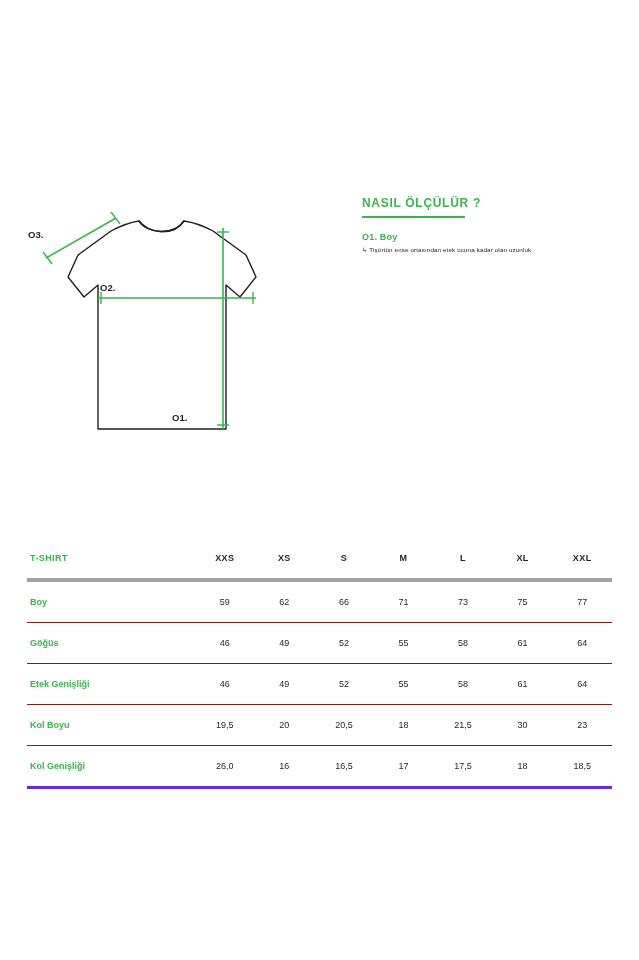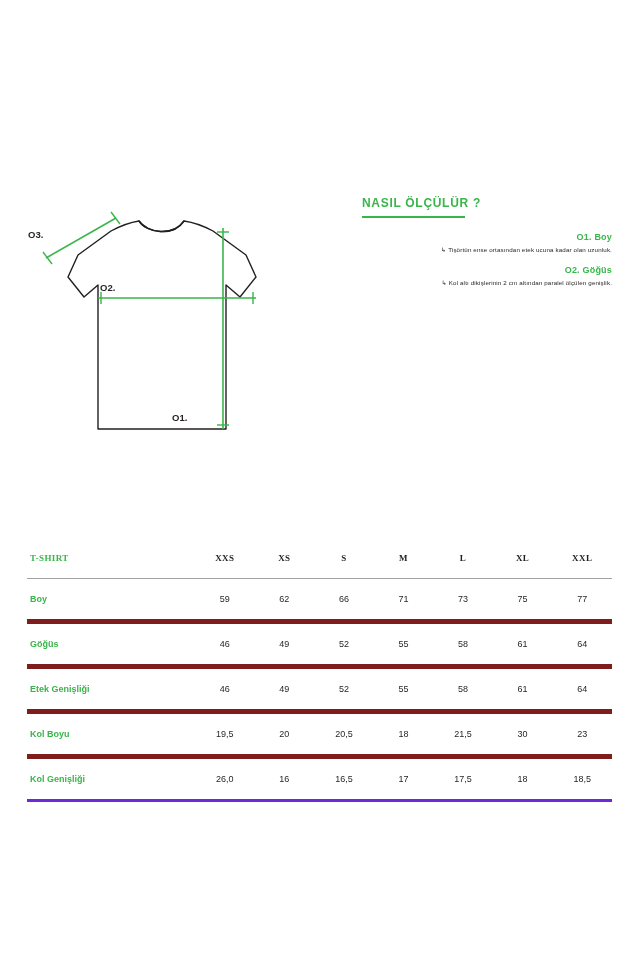--- a/index.html
+++ b/index.html
@@ -47,21 +47,20 @@
     margin: 0 0 6px 0;
   }
   .howto-title-underline {
     width: 103px;
     height: 1.5px;
     background: #39b54a;
     margin-bottom: 14px;
   }
   .howto-item {
     margin-bottom: 11px;
-    text-align: right;
   }
   .howto-head {
     color: #39b54a;
     font-size: 9px;
     font-weight: 700;
     margin-bottom: 4px;
     letter-spacing: 0.2px;
   }
   .howto-desc {
     color: #231f20;
@@ -87,25 +86,24 @@
     border-collapse: collapse;
     table-layout: fixed;
   }
   table.sizes th, table.sizes td {
     padding: 0;
     height: 40px;
     vertical-align: middle;
     font-size: 9px;
     font-weight: 700;
     text-align: center;
-    border-bottom: 5px solid #7f1d1d;
+    border-bottom: 1px solid #7f1d1d;
   }
   table.sizes thead th {
-    border-bottom: 1px solid #a3a3a3;
-    font-family: Liberation Serif, serif;
+    border-bottom: 4px solid #a3a3a3;
   }
   table.sizes th.rowhead, table.sizes td.rowhead {
     text-align: left;
     color: #39b54a;
     padding-left: 3px;
     width: 165px;
   }
   table.sizes thead th.rowhead {
     color: #39b54a;
     letter-spacing: 0.4px;
@@ -178,26 +176,20 @@
     <div class="howto-title">NASIL ÖLÇÜLÜR ?</div>
     <div class="howto-title-underline"></div>
 
     <div class="howto-item">
       <div class="howto-head">O1. Boy</div>
       <div class="howto-desc">
         <span class="arrow-glyph">↳</span><span>Tişörtün ense ortasından etek ucuna kadar olan uzunluk.</span>
       </div>
     </div>
 
-    <div class="howto-item">
-      <div class="howto-head">O2. Göğüs</div>
-      <div class="howto-desc">
-        <span class="arrow-glyph">↳</span><span>Kol altı dikişlerinin 2 cm altından paralel ölçülen genişlik.</span>
-      </div>
-    </div>
 
   </div>
 
   <div class="table-wrap">
     <table class="sizes">
       <thead>
         <tr>
           <th class="rowhead">T-SHIRT</th>
           <th class="sizecol">XXS</th>
           <th class="sizecol">XS</th>

